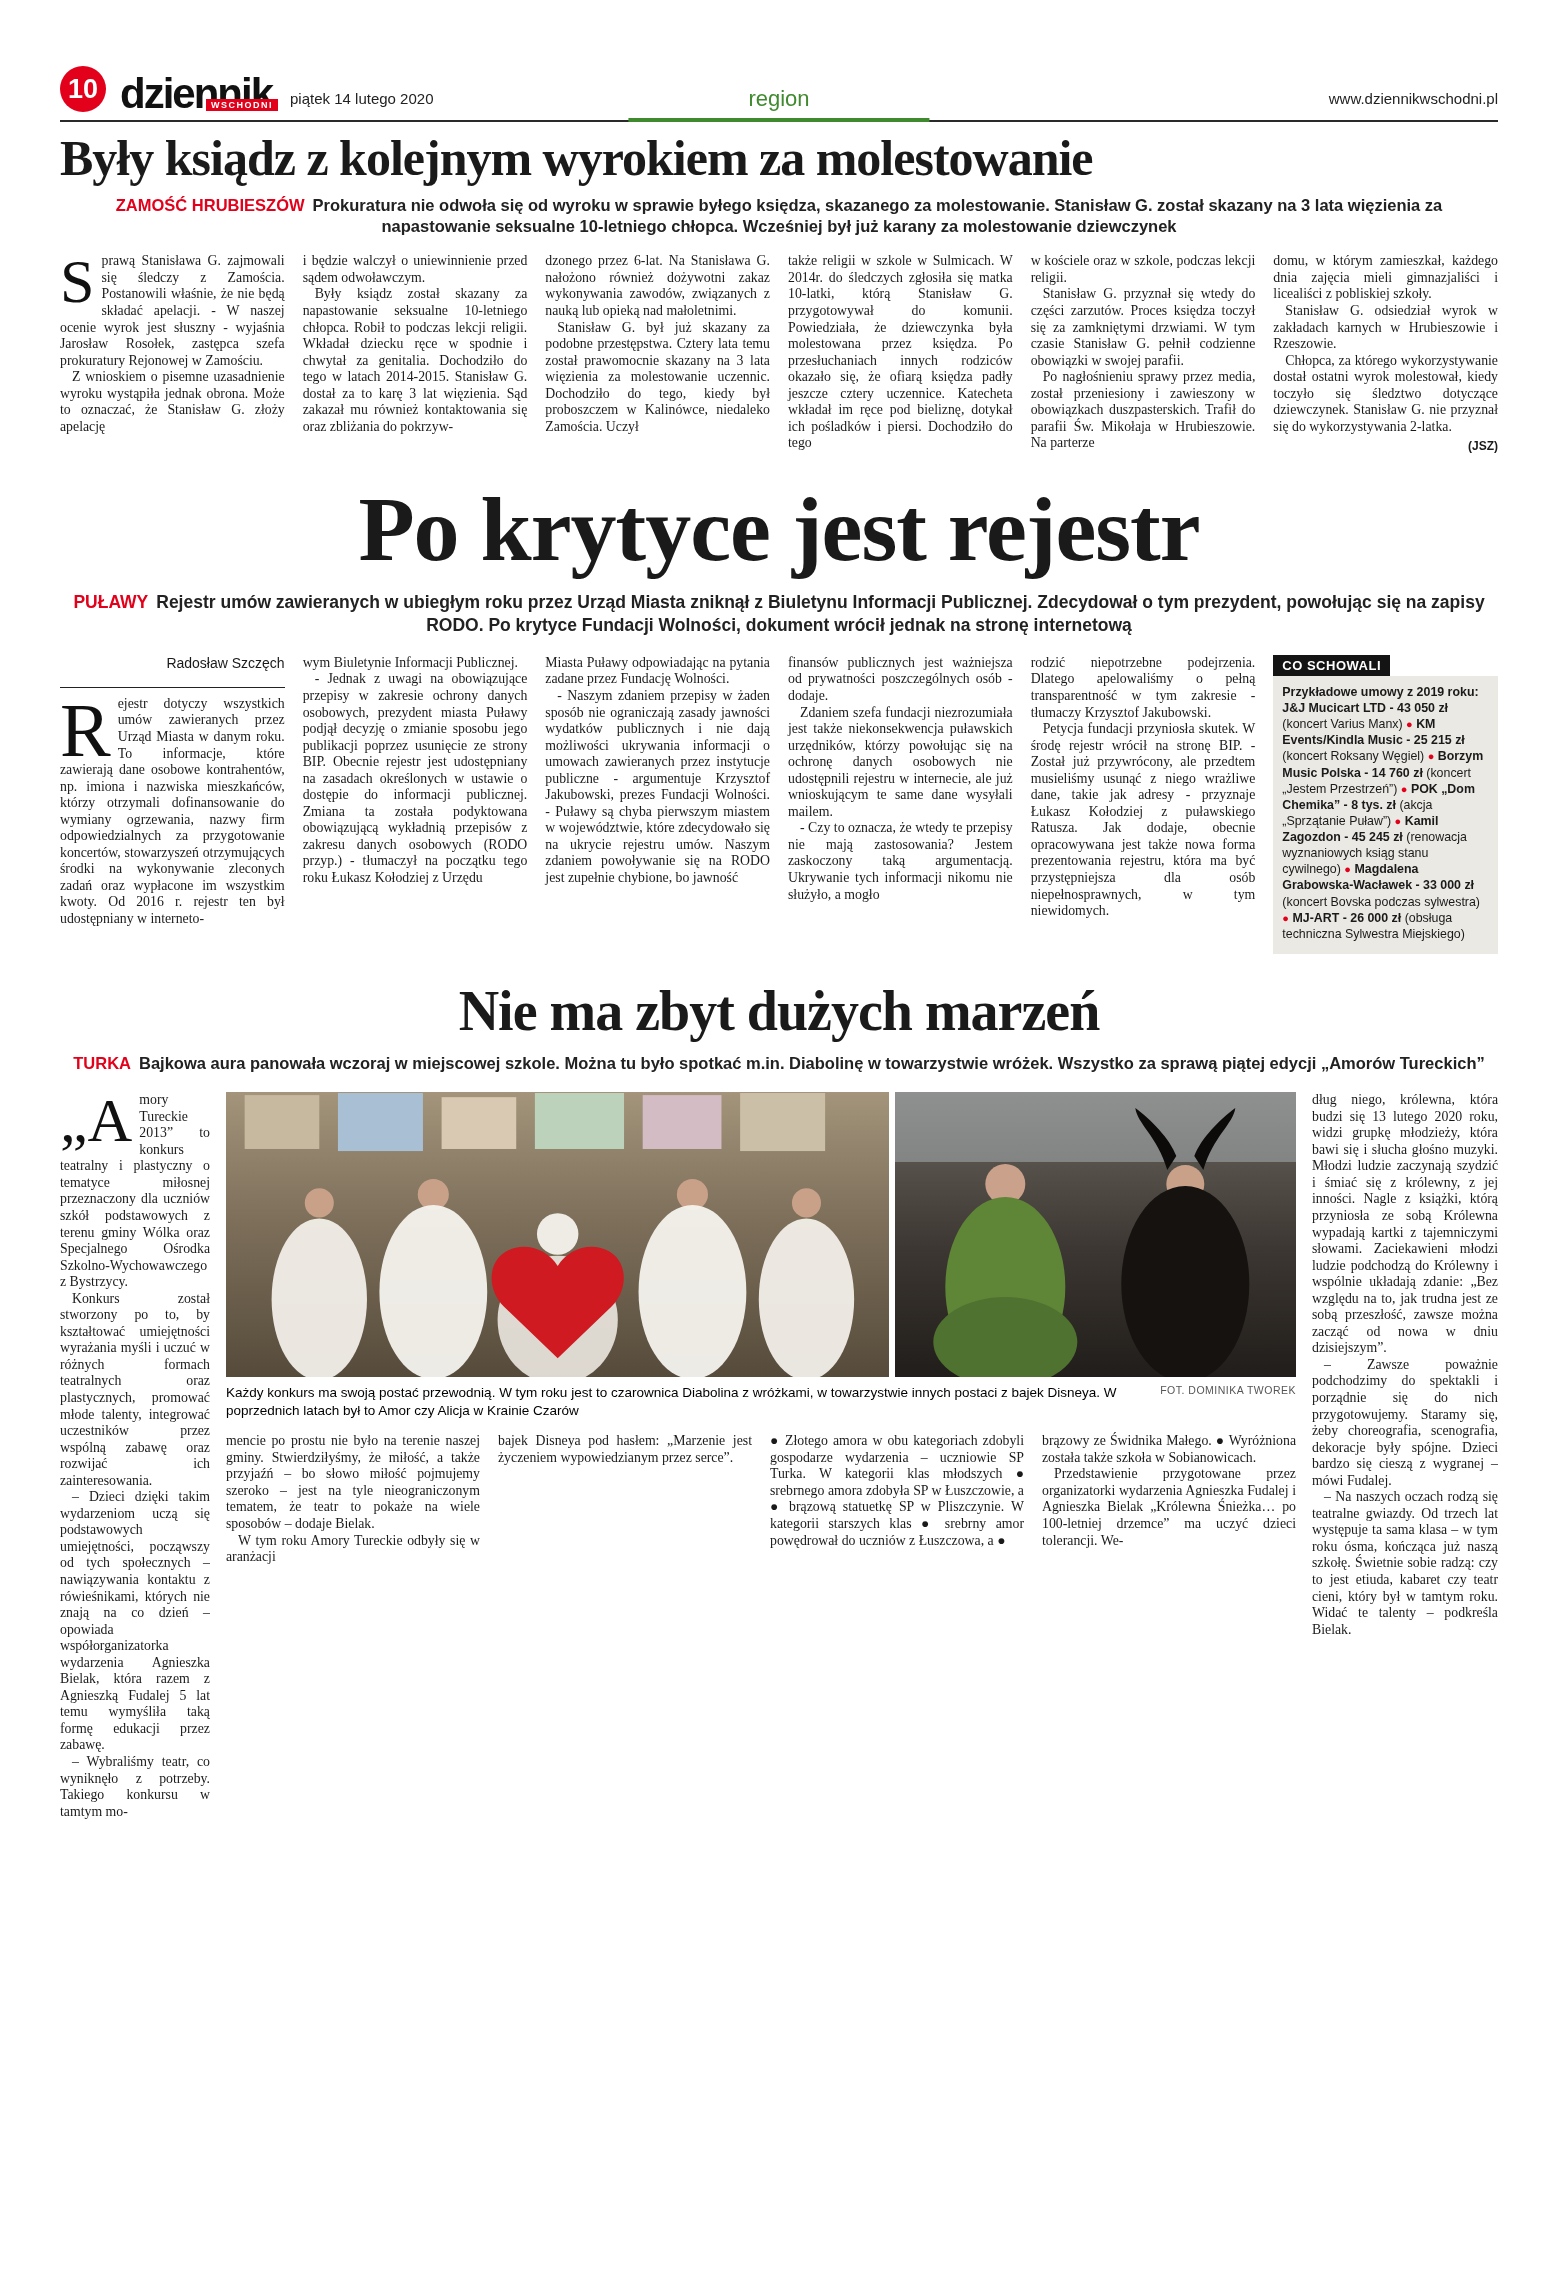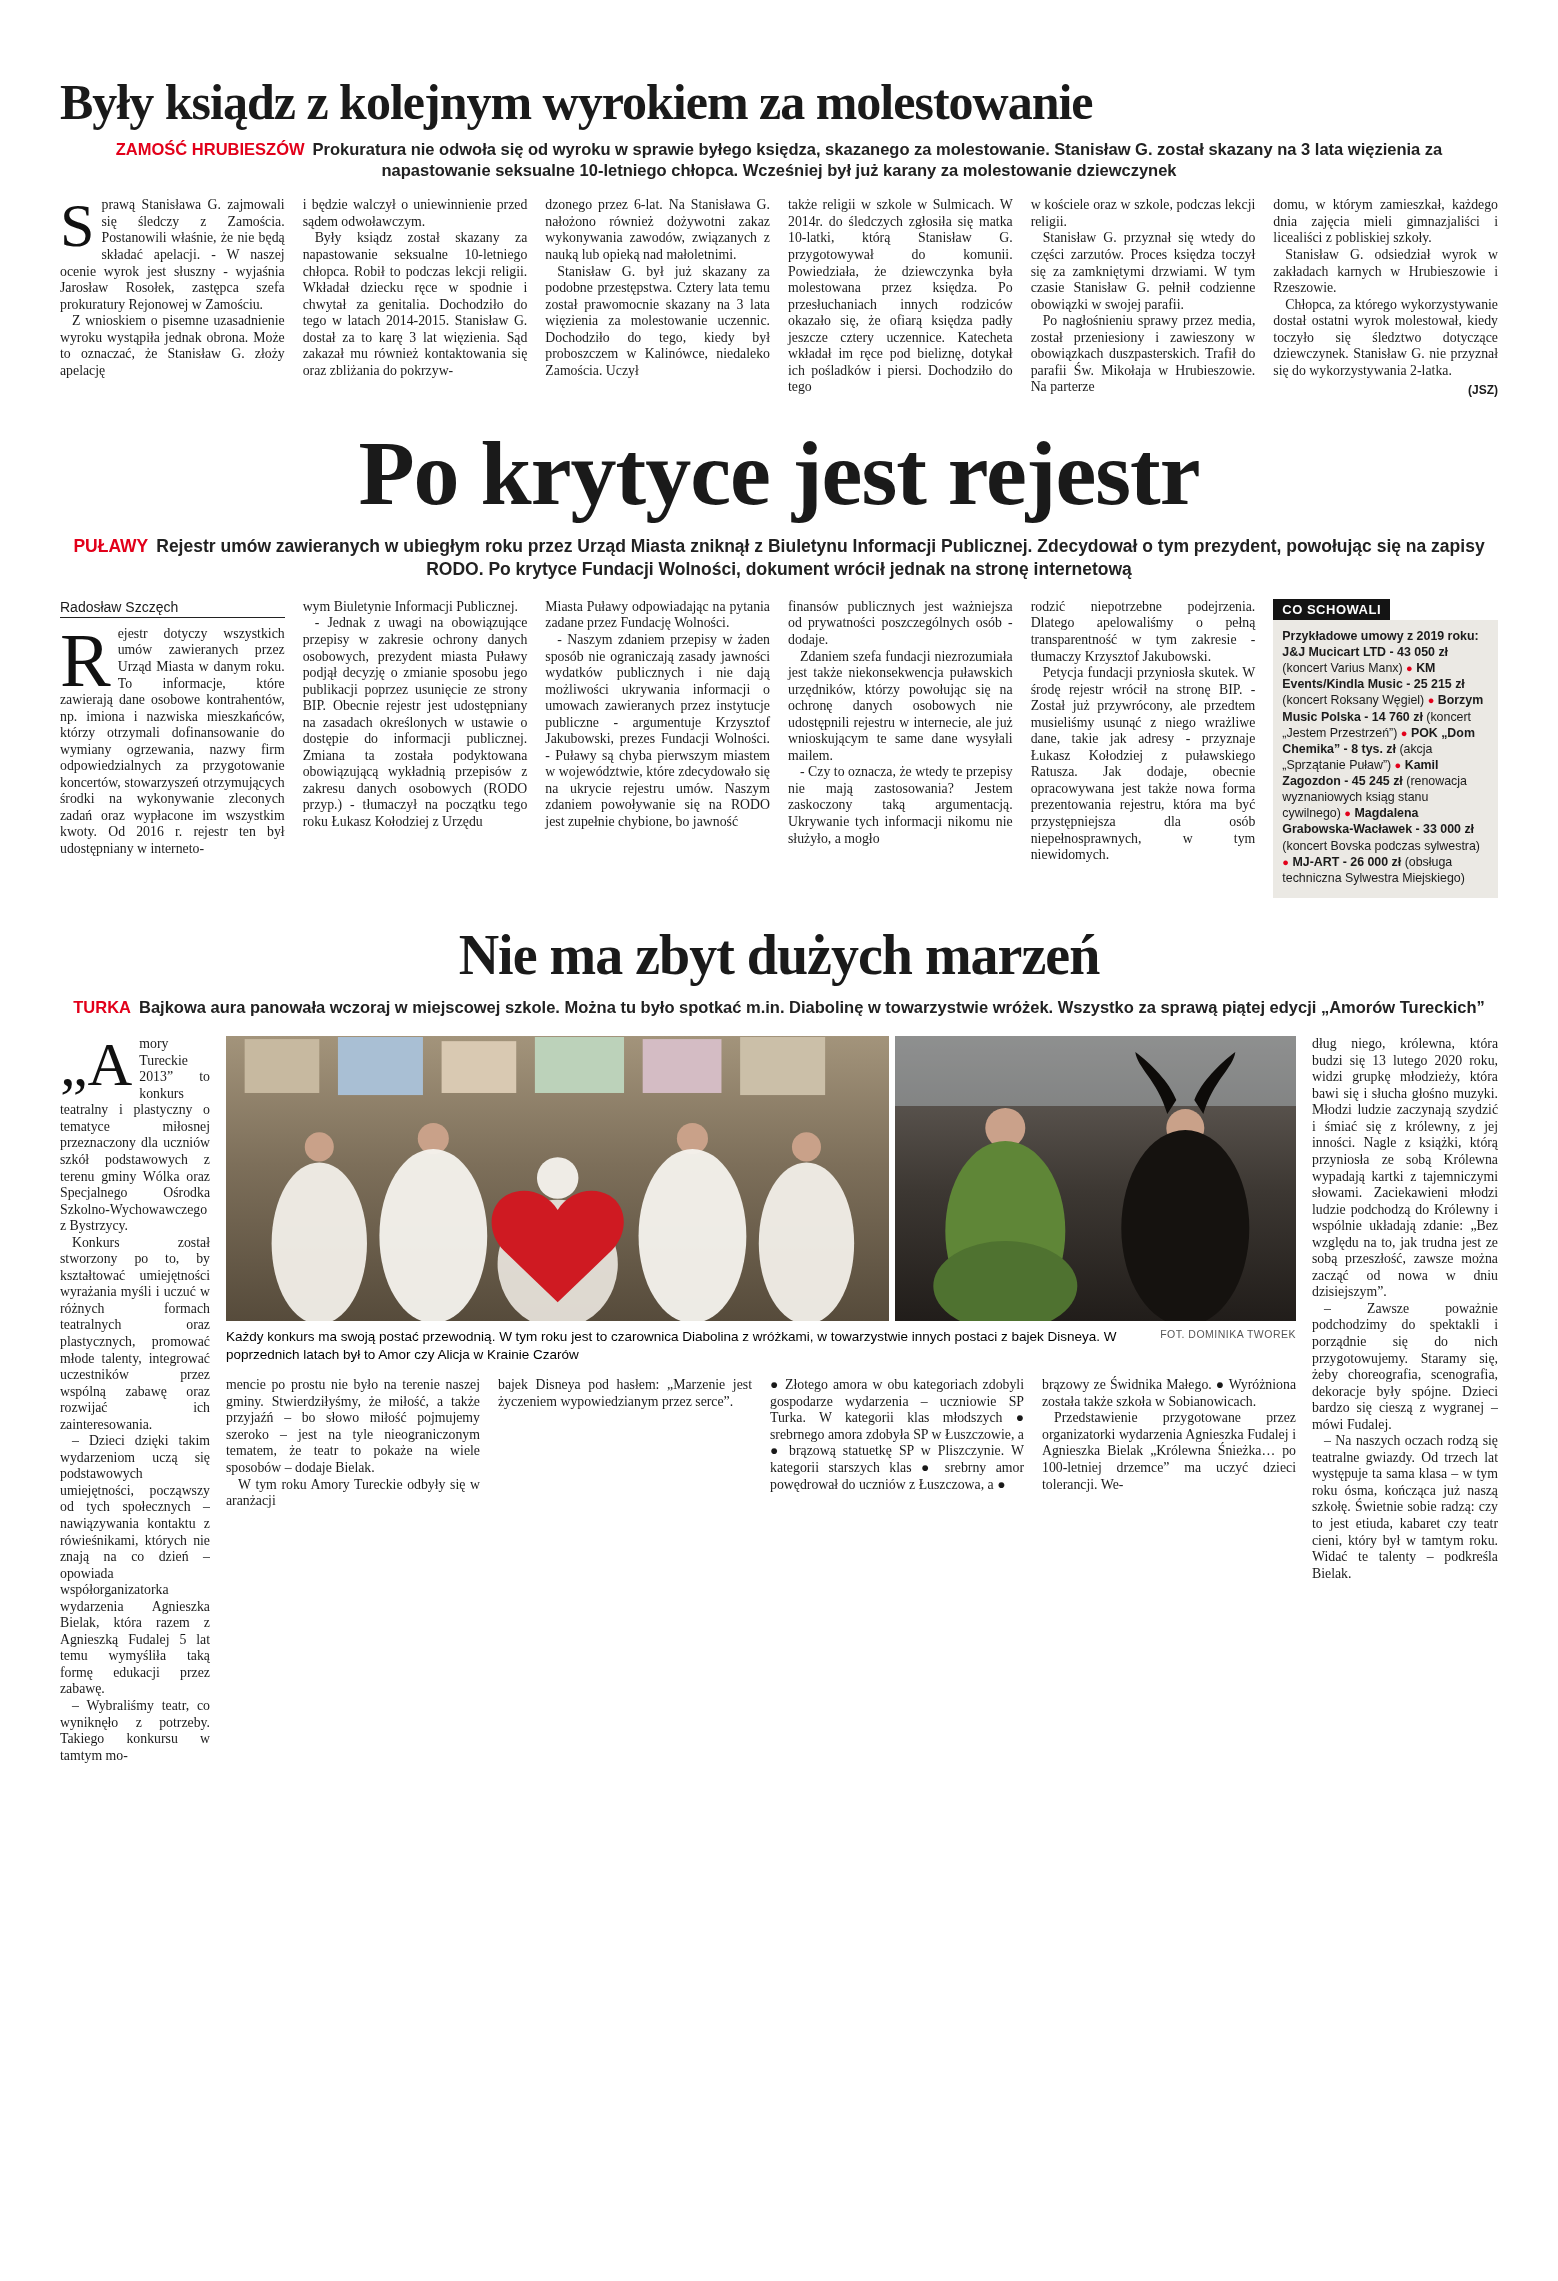--- a/index.html
+++ b/index.html
@@ -32,22 +32,22 @@
 
   
   .a1{margin-top:10px;}
   .a1 h1{font-size:50px;font-weight:bold;letter-spacing:-1px;margin:6px 0 10px;line-height:1.05;}
   .a1 .kicker{margin-bottom:16px;}
 
   
   .a2{margin-top:30px;}
   .a2 h1{font-size:92px;font-weight:bold;text-align:center;letter-spacing:-1px;margin:0 0 16px;line-height:1.0;}
   .a2 .kicker{font-size:17.5px;margin-bottom:18px;}
-  .byline{font-family:"Liberation Sans",sans-serif;font-size:14px;text-align:left;border-bottom:1px solid #222;
-          padding-bottom:2px;margin-bottom:8px;}
+  .byline{font-family:"Liberation Sans",sans-serif;font-size:14px;text-align:right;border-bottom:1px solid #222;
+          padding-bottom:16px;margin-bottom:8px;}
   .sb{font-family:"Liberation Sans",sans-serif;}
   .sb-head{display:inline-block;background:#141414;color:#fff;font-weight:bold;font-size:13px;letter-spacing:0.5px;padding:3px 9px;}
   .sb-body{background:#ebe9e4;padding:8px 9px 12px;font-size:12.4px;line-height:1.3;text-align:left;}
   .sb-dot{color:#e2001a;font-size:11px;}
 
   
   .a3{margin-top:28px;}
   .a3 h1{font-size:56px;font-weight:bold;text-align:center;letter-spacing:-1px;margin:0 0 12px;line-height:1.05;}
   .a3 .kicker{margin-bottom:18px;}
   .a3-grid{display:grid;grid-template-columns:150px 1070px 186px;column-gap:16px;}
@@ -59,20 +59,30 @@
   .caprow{display:flex;align-items:flex-start;gap:24px;margin-top:7px;}
   .caption{flex:1;font-family:"Liberation Sans",sans-serif;font-size:13.5px;line-height:1.3;color:#000000;}
   .credit{font-family:"Liberation Sans",sans-serif;font-size:10.5px;color:#555;white-space:nowrap;letter-spacing:0.5px;}
   .bottom-cols{display:grid;grid-template-columns:repeat(4,1fr);column-gap:18px;margin-top:14px;}
 </style>
 </head>
 <body>
 
 <div class="page">
 
+  <header class="hdr">
+    <div class="pagenum">10</div>
+    <div class="logo-wrap">
+      <span class="logo">dziennik</span>
+      <span class="logo-badge">WSCHODNI</span>
+    </div>
+    <div class="date">piątek 14 lutego 2020</div>
+    <div class="section">region</div>
+    <div class="website">www.dziennikwschodni.pl</div>
+  </header>
 
   <section class="a1">
     <h1>Były ksiądz z kolejnym wyrokiem za molestowanie</h1>
     <div class="kicker">
       <span class="kicker-label">ZAMOŚĆ HRUBIESZÓW</span><span>Prokuratura nie odwoła się od wyroku w sprawie byłego księdza, skazanego za molestowanie. Stanisław G. został skazany na 3 lata więzienia za napastowanie seksualne 10-letniego chłopca. Wcześniej był już karany za molestowanie dziewczynek</span>
     </div>
     <div class="cols6">
       <div class="bodycol">
         <p class="lead"><span class="dropcap">S</span><span>prawą Stanisława G. zajmowali się śledczy z Zamościa. Postanowili właśnie, że nie będą składać apelacji. - W naszej ocenie wyrok jest słuszny - wyjaśnia Jarosław Rosołek, zastępca szefa prokuratury Rejonowej w Zamościu.</span></p>
       <p>Z wnioskiem o pisemne uzasadnienie wyroku wystąpiła jednak obrona. Może to oznaczać, że Stanisław G. złoży apelację</p>

